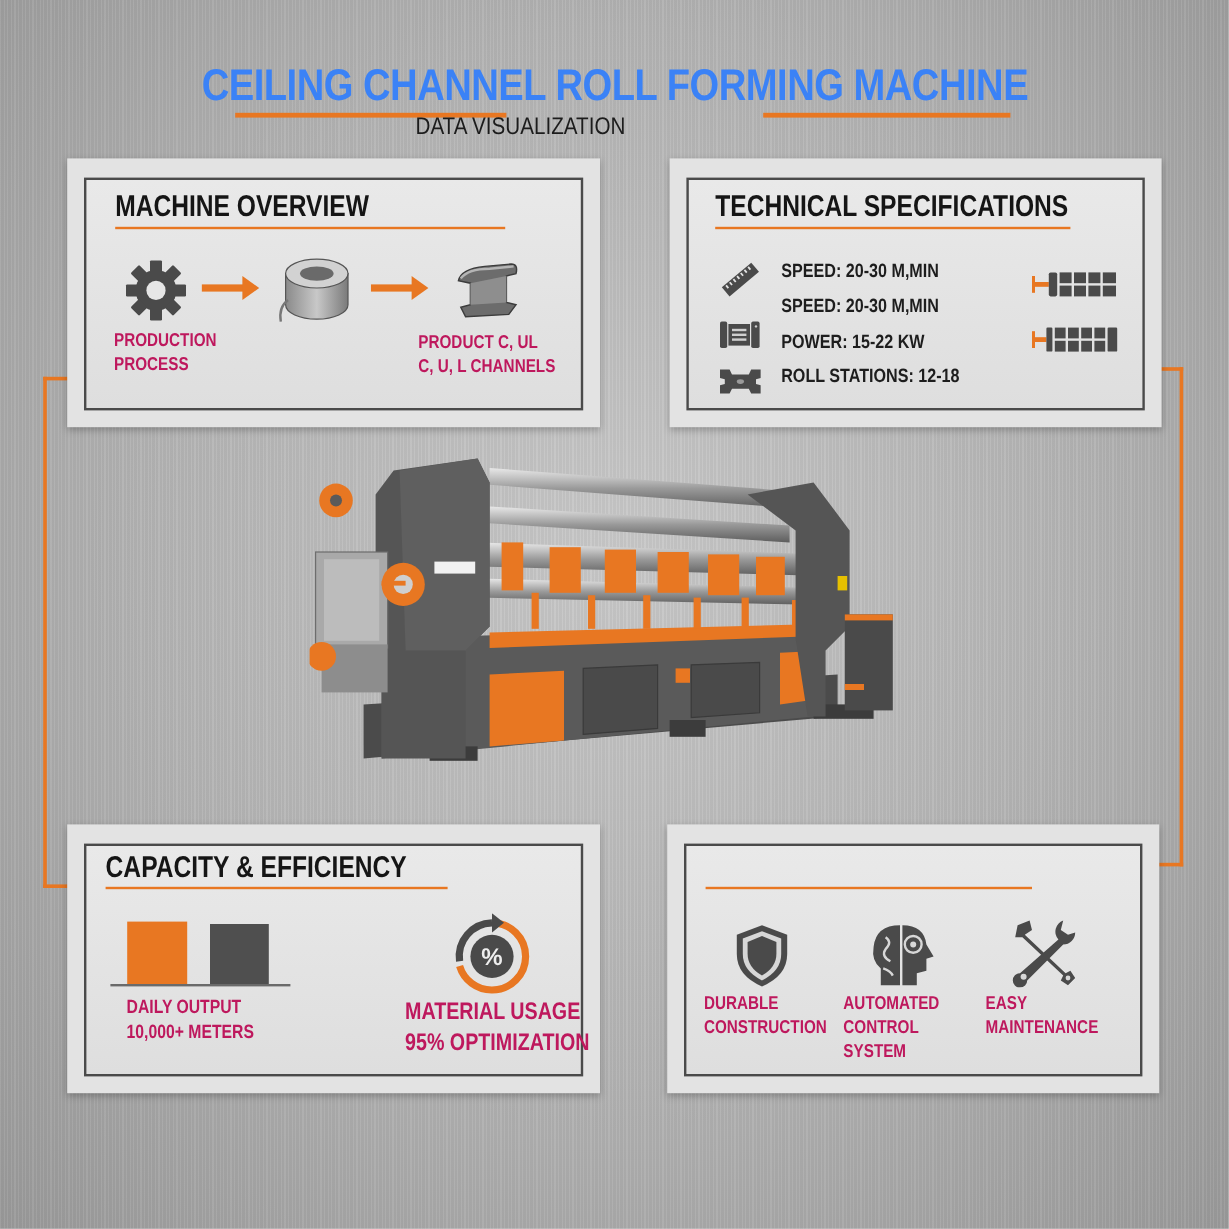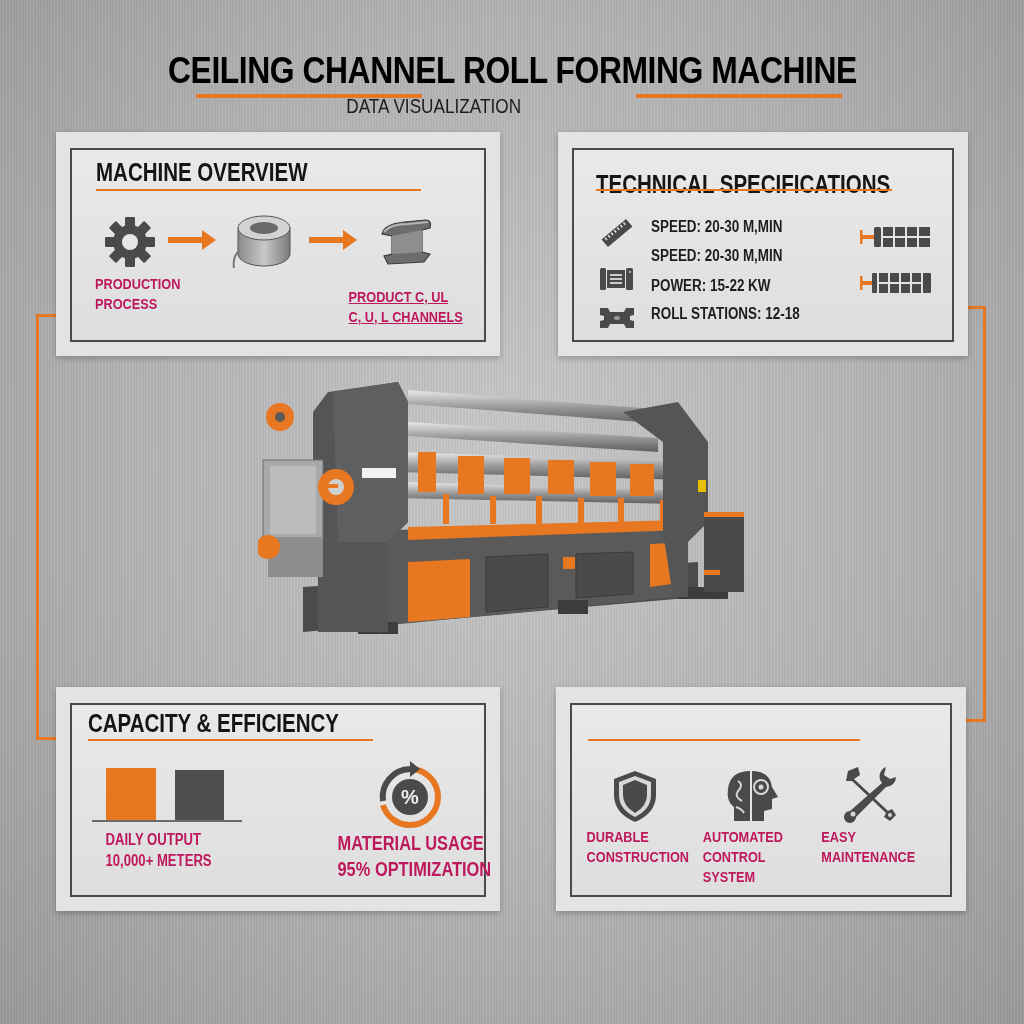--- a/index.html
+++ b/index.html
@@ -13,21 +13,21 @@
     }
     .texture {
       position: absolute; inset: 0;
       background-image: repeating-linear-gradient(90deg, rgba(255,255,255,0.05) 0 1px, rgba(0,0,0,0.03) 1px 3px);
       pointer-events: none;
     }
 
     
     .title {
       position: absolute; left: 0; width: 1024px; top: 50px;
-      text-align: center; font-weight: bold; font-size: 37px; color: #000000;
+      text-align: center; font-weight: bold; font-size: 37px; color: #3b82f6;
       letter-spacing: -0.5px;
     }
     .title span { display: inline-block; transform: scaleX(0.86); }
     .title-rule {
       position: absolute; top: 94px; height: 4px; background: #e87722;
     }
     .subtitle {
       position: absolute; left: 0; width: 868px; top: 95px;
       text-align: center; font-size: 20px; color: #1c1c1c;
     }
@@ -128,29 +128,29 @@
   <svg class="icon" style="left:318px; top:84px;" width="62" height="50" viewBox="0 0 62 50">
     <path d="M8 18 Q10 8 30 6 L52 4 Q58 4 56 12 L48 14 L48 36 L56 38 L50 46 L14 48 L10 40 L18 38 L18 20 Z" fill="#6c6c6c" stroke="#3c3c3c" stroke-width="1.2"></path>
     <path d="M18 20 L48 14 L48 36 L18 38 Z" fill="#8e8e8e"></path>
     <path d="M10 16 Q16 8 34 8 L54 6" stroke="#b5b5b5" stroke-width="2" fill="none"></path>
   </svg>
 
   <div class="label" style="left:30px; width:100px; top:142px;">
     <span class="line">PRODUCTION</span>
     <span class="line">PROCESS</span>
   </div>
-  <div class="label" style="left:280px; width:140px; top:155px;text-decoration:underline;">
+  <div class="label" style="left:280px; width:140px; top:144px;">
     <span class="line">PRODUCT C, UL</span>
     <span class="line">C, U, L CHANNELS</span>
   </div>
 </div>
 
 <div class="panel" style="left:558px; top:132px; width:410px; height:224px;">
   <div class="inner"></div>
-  <div class="panel-title" style="left:38px; top:26px;margin-top:12px;"><span>TECHNICAL SPECIFICATIONS</span></div>
+  <div class="panel-title" style="left:38px; top:26px;"><span>TECHNICAL SPECIFICATIONS</span></div>
   <div class="panel-rule" style="left:38px; top:57px; width:296px;"></div>
 
   <svg class="icon" style="left:42px; top:84px;" width="34" height="34" viewBox="0 0 34 34">
     <g transform="rotate(-40 17 17)">
       <rect x="1" y="12" width="32" height="10" fill="#4a4a4a"></rect>
       <g fill="#e3e3e3">
         <rect x="4" y="13" width="1.5" height="3"></rect>
           <rect x="8" y="13" width="1.5" height="3"></rect>
         <rect x="12" y="13" width="1.5" height="3"></rect>
           <rect x="16" y="13" width="1.5" height="3"></rect>

